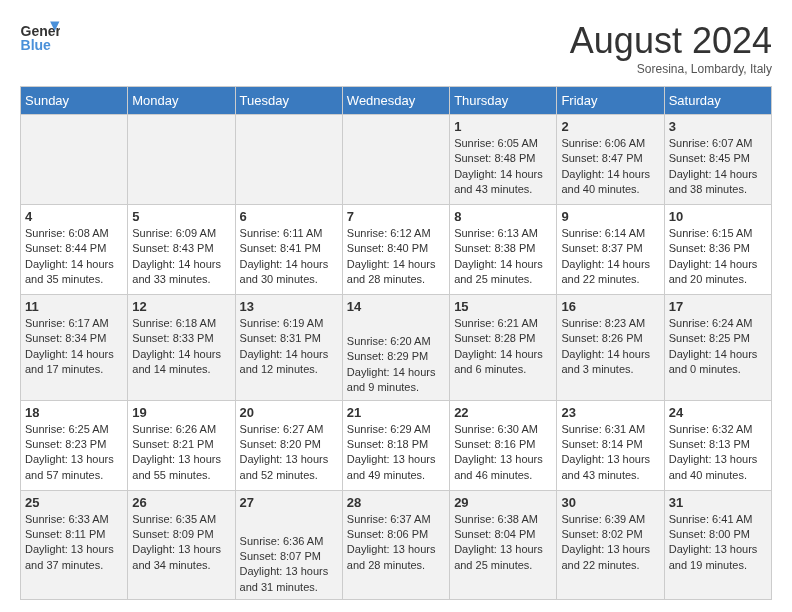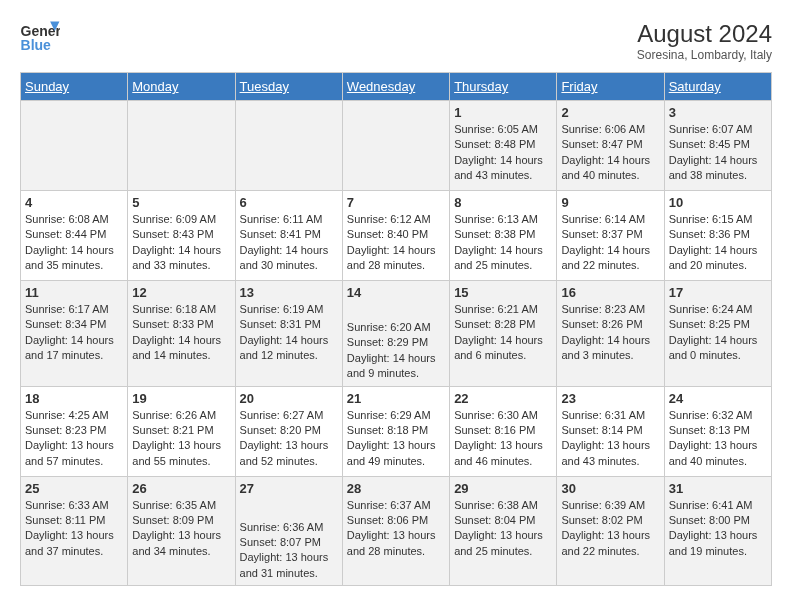--- a/index.html
+++ b/index.html
@@ -22,37 +22,36 @@
     }
     .logo-icon {
       width: 40px;
       height: 35px;
       margin-right: 4px;
     }
     .title-block {
       text-align: right;
     }
     .calendar-title {
-      font-size: 24px;
+      font-size: 36px;
       font-weight: normal;
       color: #333;
     }
     .calendar-subtitle {
       font-size: 12px;
       color: #555;
     }
     table {
       width: 100%;
       border-collapse: collapse;
       font-size: 11px;
     }
     thead tr {
       background-color: #3a7abf;
       color: #fff;
-      text-decoration: underline;
     }
     thead th {
       padding: 6px 4px;
       text-align: left;
       font-weight: normal;
       font-size: 13px;
       border: 1px solid #ccc;
     }
     tbody td {
       vertical-align: top;
@@ -237,21 +236,21 @@
           <div class="day-number">17</div>
           <div class="day-info" style="white-space: pre-line;">Sunrise: 6:24 AM
 Sunset: 8:25 PM
 Daylight: 14 hours
 and 0 minutes.</div>
         </td>
       </tr>
       <tr>
         <td>
           <div class="day-number">18</div>
-          <div class="day-info" style="white-space: pre-line;">Sunrise: 4:25 AM
+          <div class="day-info" style="white-space: pre-line;">Sunrise: 6:25 AM
 Sunset: 8:23 PM
 Daylight: 13 hours
 and 57 minutes.</div>
         </td>
         <td>
           <div class="day-number">19</div>
           <div class="day-info" style="white-space: pre-line;">Sunrise: 6:26 AM
 Sunset: 8:21 PM
 Daylight: 13 hours
 and 55 minutes.</div>

